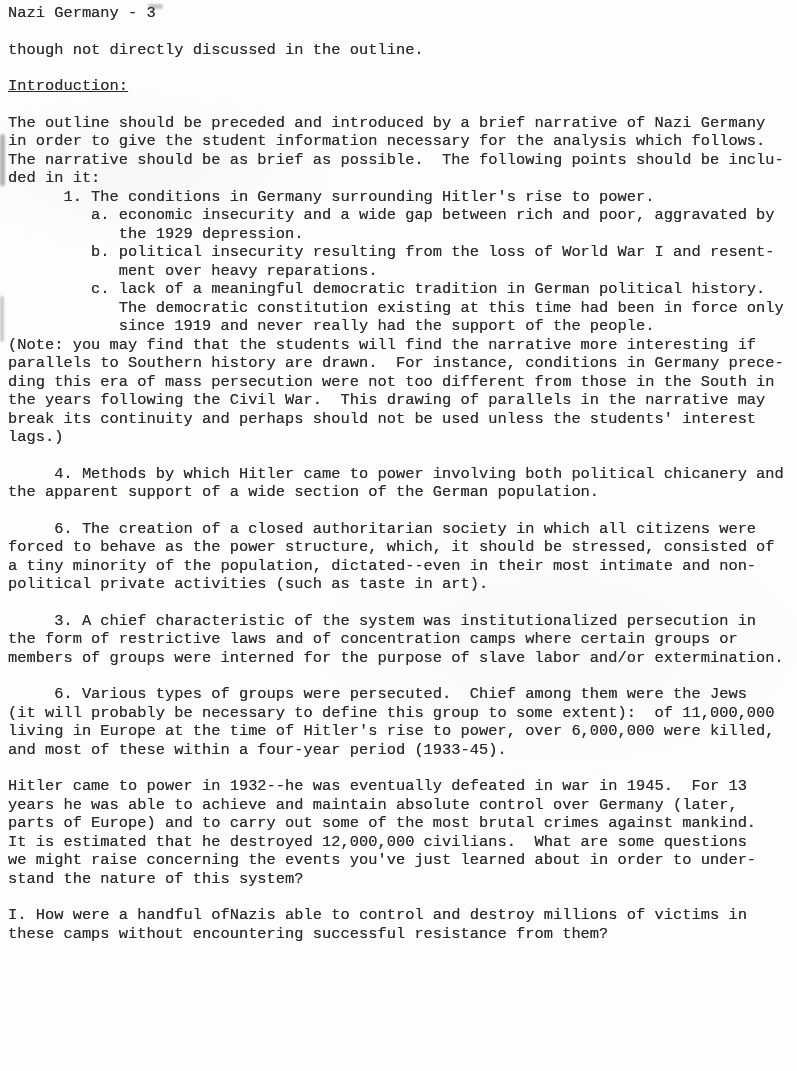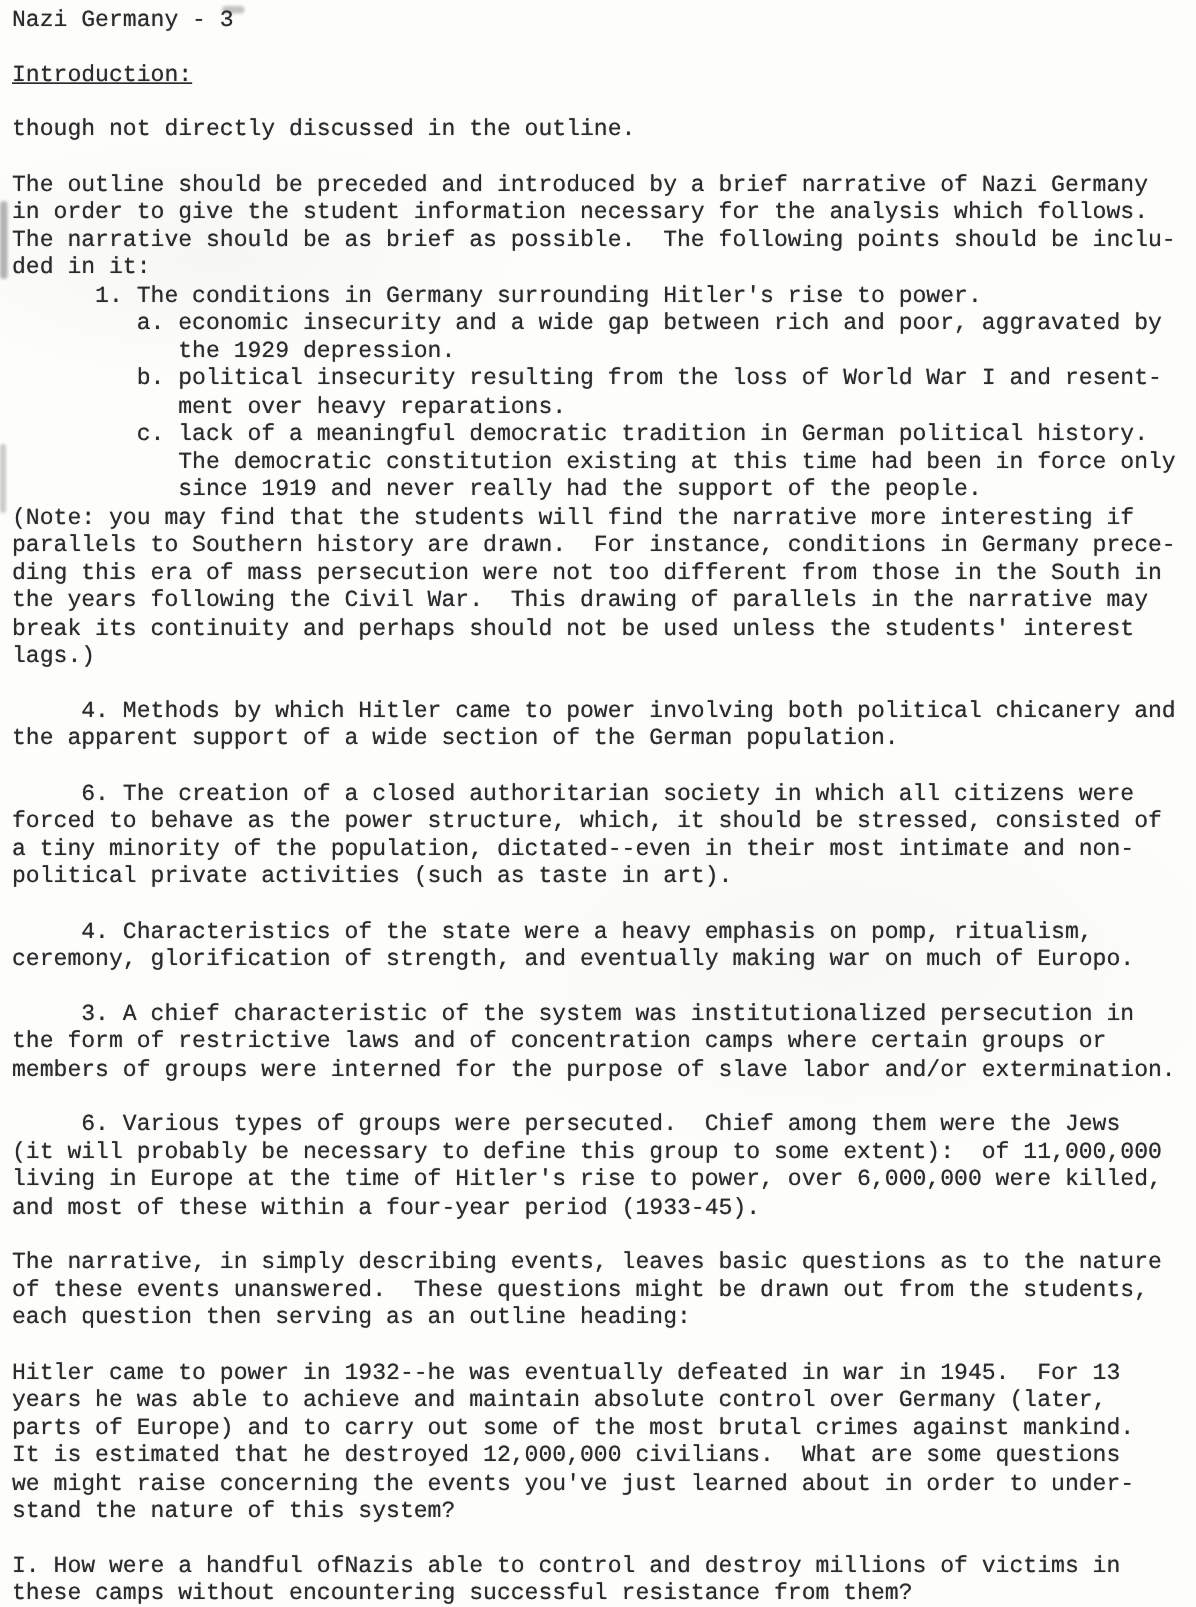--- a/index.html
+++ b/index.html
@@ -45,22 +45,22 @@
   }
   .smudge-left-1  { left: 0; top: 134px; width: 5px; height: 52px; }
   .smudge-left-2  { left: 0; top: 296px; width: 4px; height: 46px; opacity: .7; }
   .smudge-top     { left: 148px; top: 4px; width: 15px; height: 5px; opacity: .8; }
 </style>
 </head>
 <body>
 
 <div class="page">
   <div class="block">Nazi Germany - 3</div>
+  <div class="block">though not directly discussed in the outline.</div>
   <div class="block underline">Introduction:</div>
-  <div class="block">though not directly discussed in the outline.</div>
   <div class="block">The outline should be preceded and introduced by a brief narrative of Nazi Germany
 in order to give the student information necessary for the analysis which follows.
 The narrative should be as brief as possible.  The following points should be inclu-
 ded in it:
       1. The conditions in Germany surrounding Hitler's rise to power.
          a. economic insecurity and a wide gap between rich and poor, aggravated by
             the 1929 depression.
          b. political insecurity resulting from the loss of World War I and resent-
             ment over heavy reparations.
          c. lack of a meaningful democratic tradition in German political history.
@@ -71,32 +71,27 @@
 ding this era of mass persecution were not too different from those in the South in
 the years following the Civil War.  This drawing of parallels in the narrative may
 break its continuity and perhaps should not be used unless the students' interest
 lags.)</div>
   <div class="block">     4. Methods by which Hitler came to power involving both political chicanery and
 the apparent support of a wide section of the German population.</div>
   <div class="block">     6. The creation of a closed authoritarian society in which all citizens were
 forced to behave as the power structure, which, it should be stressed, consisted of
 a tiny minority of the population, dictated--even in their most intimate and non-
 political private activities (such as taste in art).</div>
-  <div class="block">     4. Characteristics of the state were a heavy emphasis on pomp, ritualism,
-ceremony, glorification of strength, and eventually making war on much of Europo.</div>
   <div class="block">     3. A chief characteristic of the system was institutionalized persecution in
 the form of restrictive laws and of concentration camps where certain groups or
 members of groups were interned for the purpose of slave labor and/or extermination.</div>
   <div class="block">     6. Various types of groups were persecuted.  Chief among them were the Jews
 (it will probably be necessary to define this group to some extent):  of 11,000,000
 living in Europe at the time of Hitler's rise to power, over 6,000,000 were killed,
 and most of these within a four-year period (1933-45).</div>
-  <div class="block">The narrative, in simply describing events, leaves basic questions as to the nature
-of these events unanswered.  These questions might be drawn out from the students,
-each question then serving as an outline heading:</div>
   <div class="block">Hitler came to power in 1932--he was eventually defeated in war in 1945.  For 13
 years he was able to achieve and maintain absolute control over Germany (later,
 parts of Europe) and to carry out some of the most brutal crimes against mankind.
 It is estimated that he destroyed 12,000,000 civilians.  What are some questions
 we might raise concerning the events you've just learned about in order to under-
 stand the nature of this system?</div>
   <div class="block">I. How were a handful ofNazis able to control and destroy millions of victims in
 these camps without encountering successful resistance from them?</div>
 </div>
 

